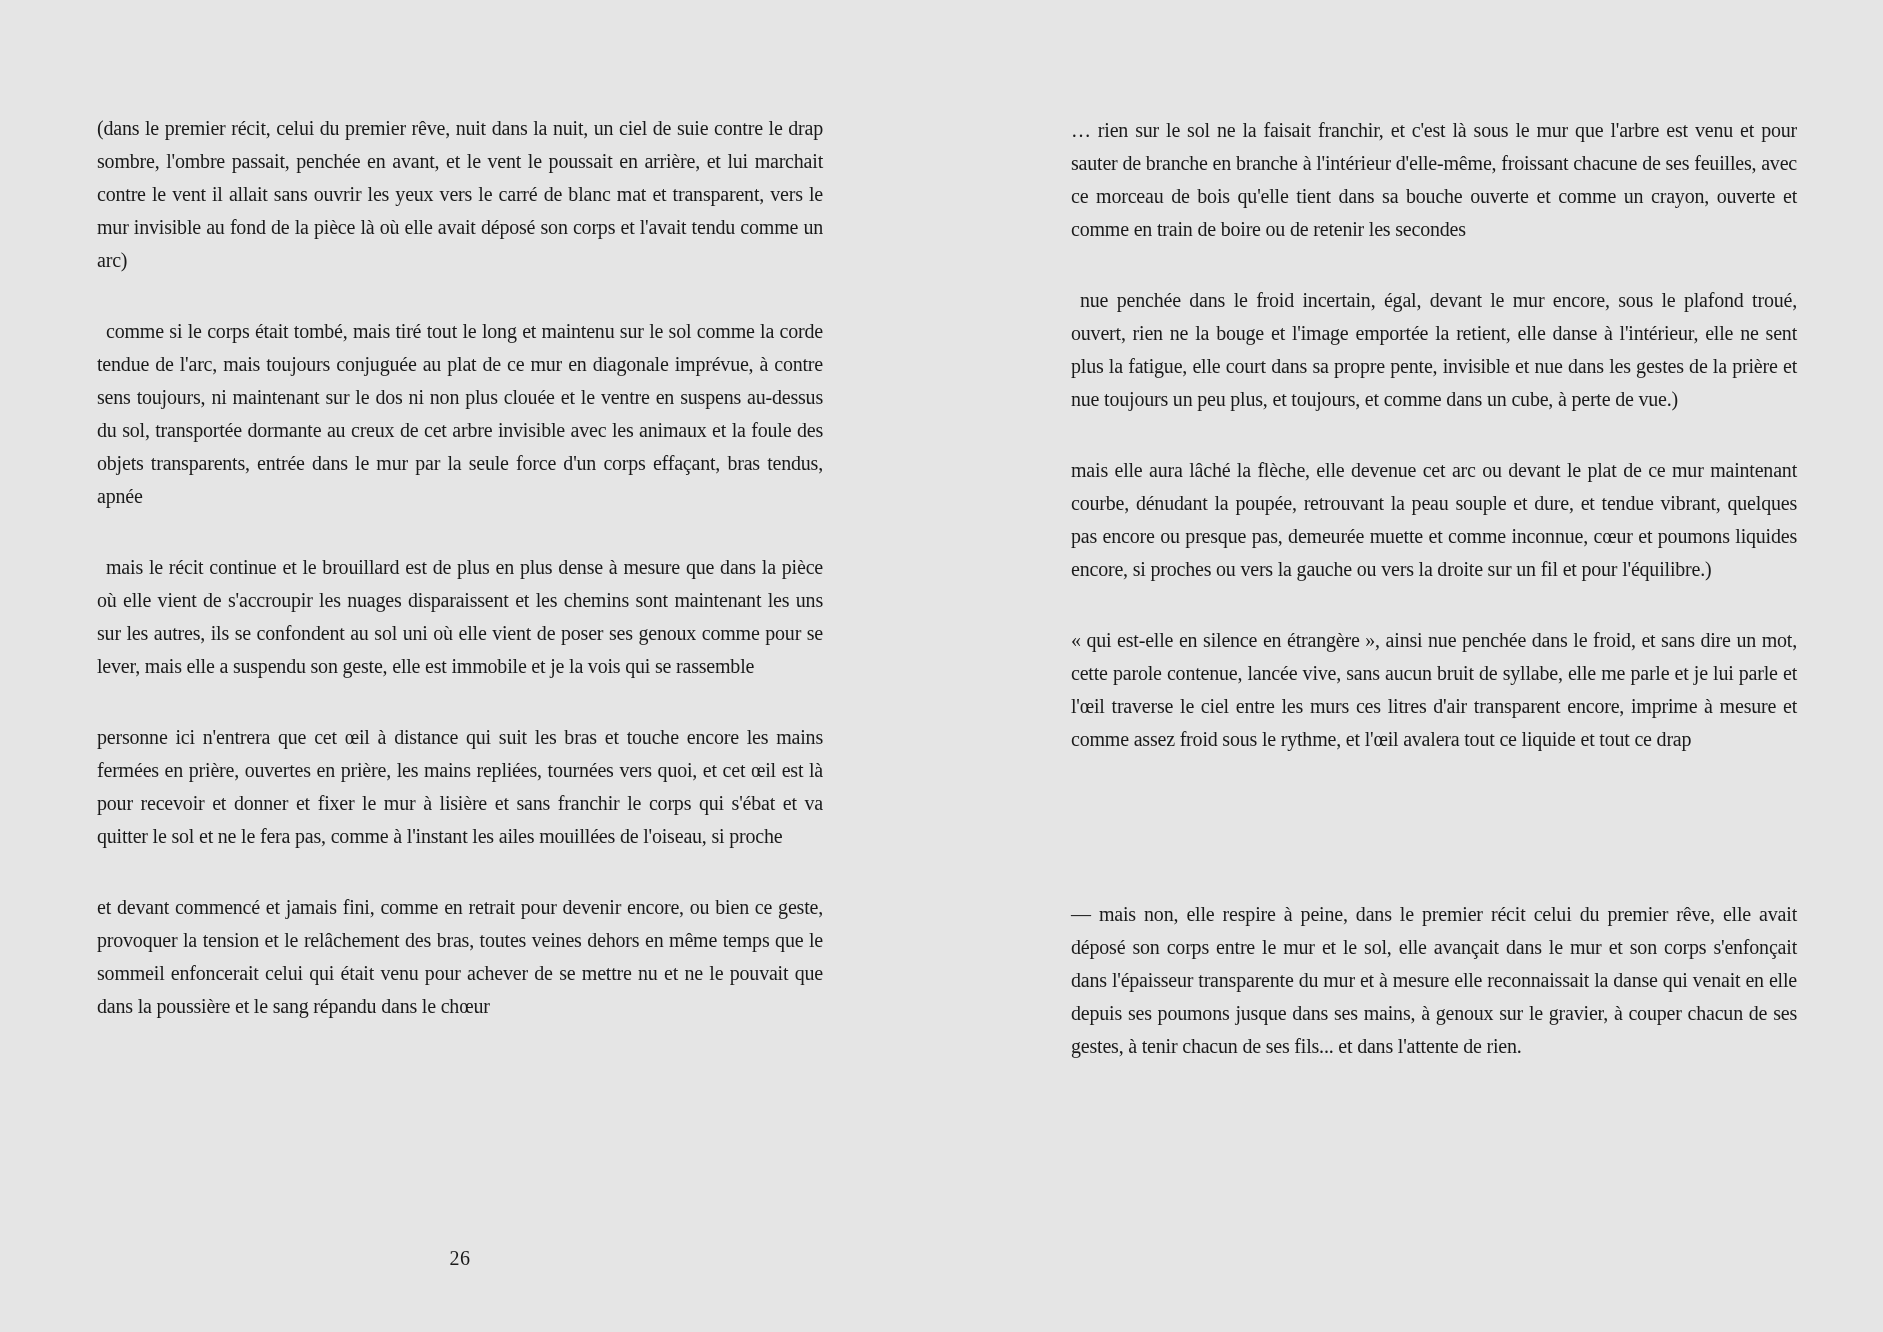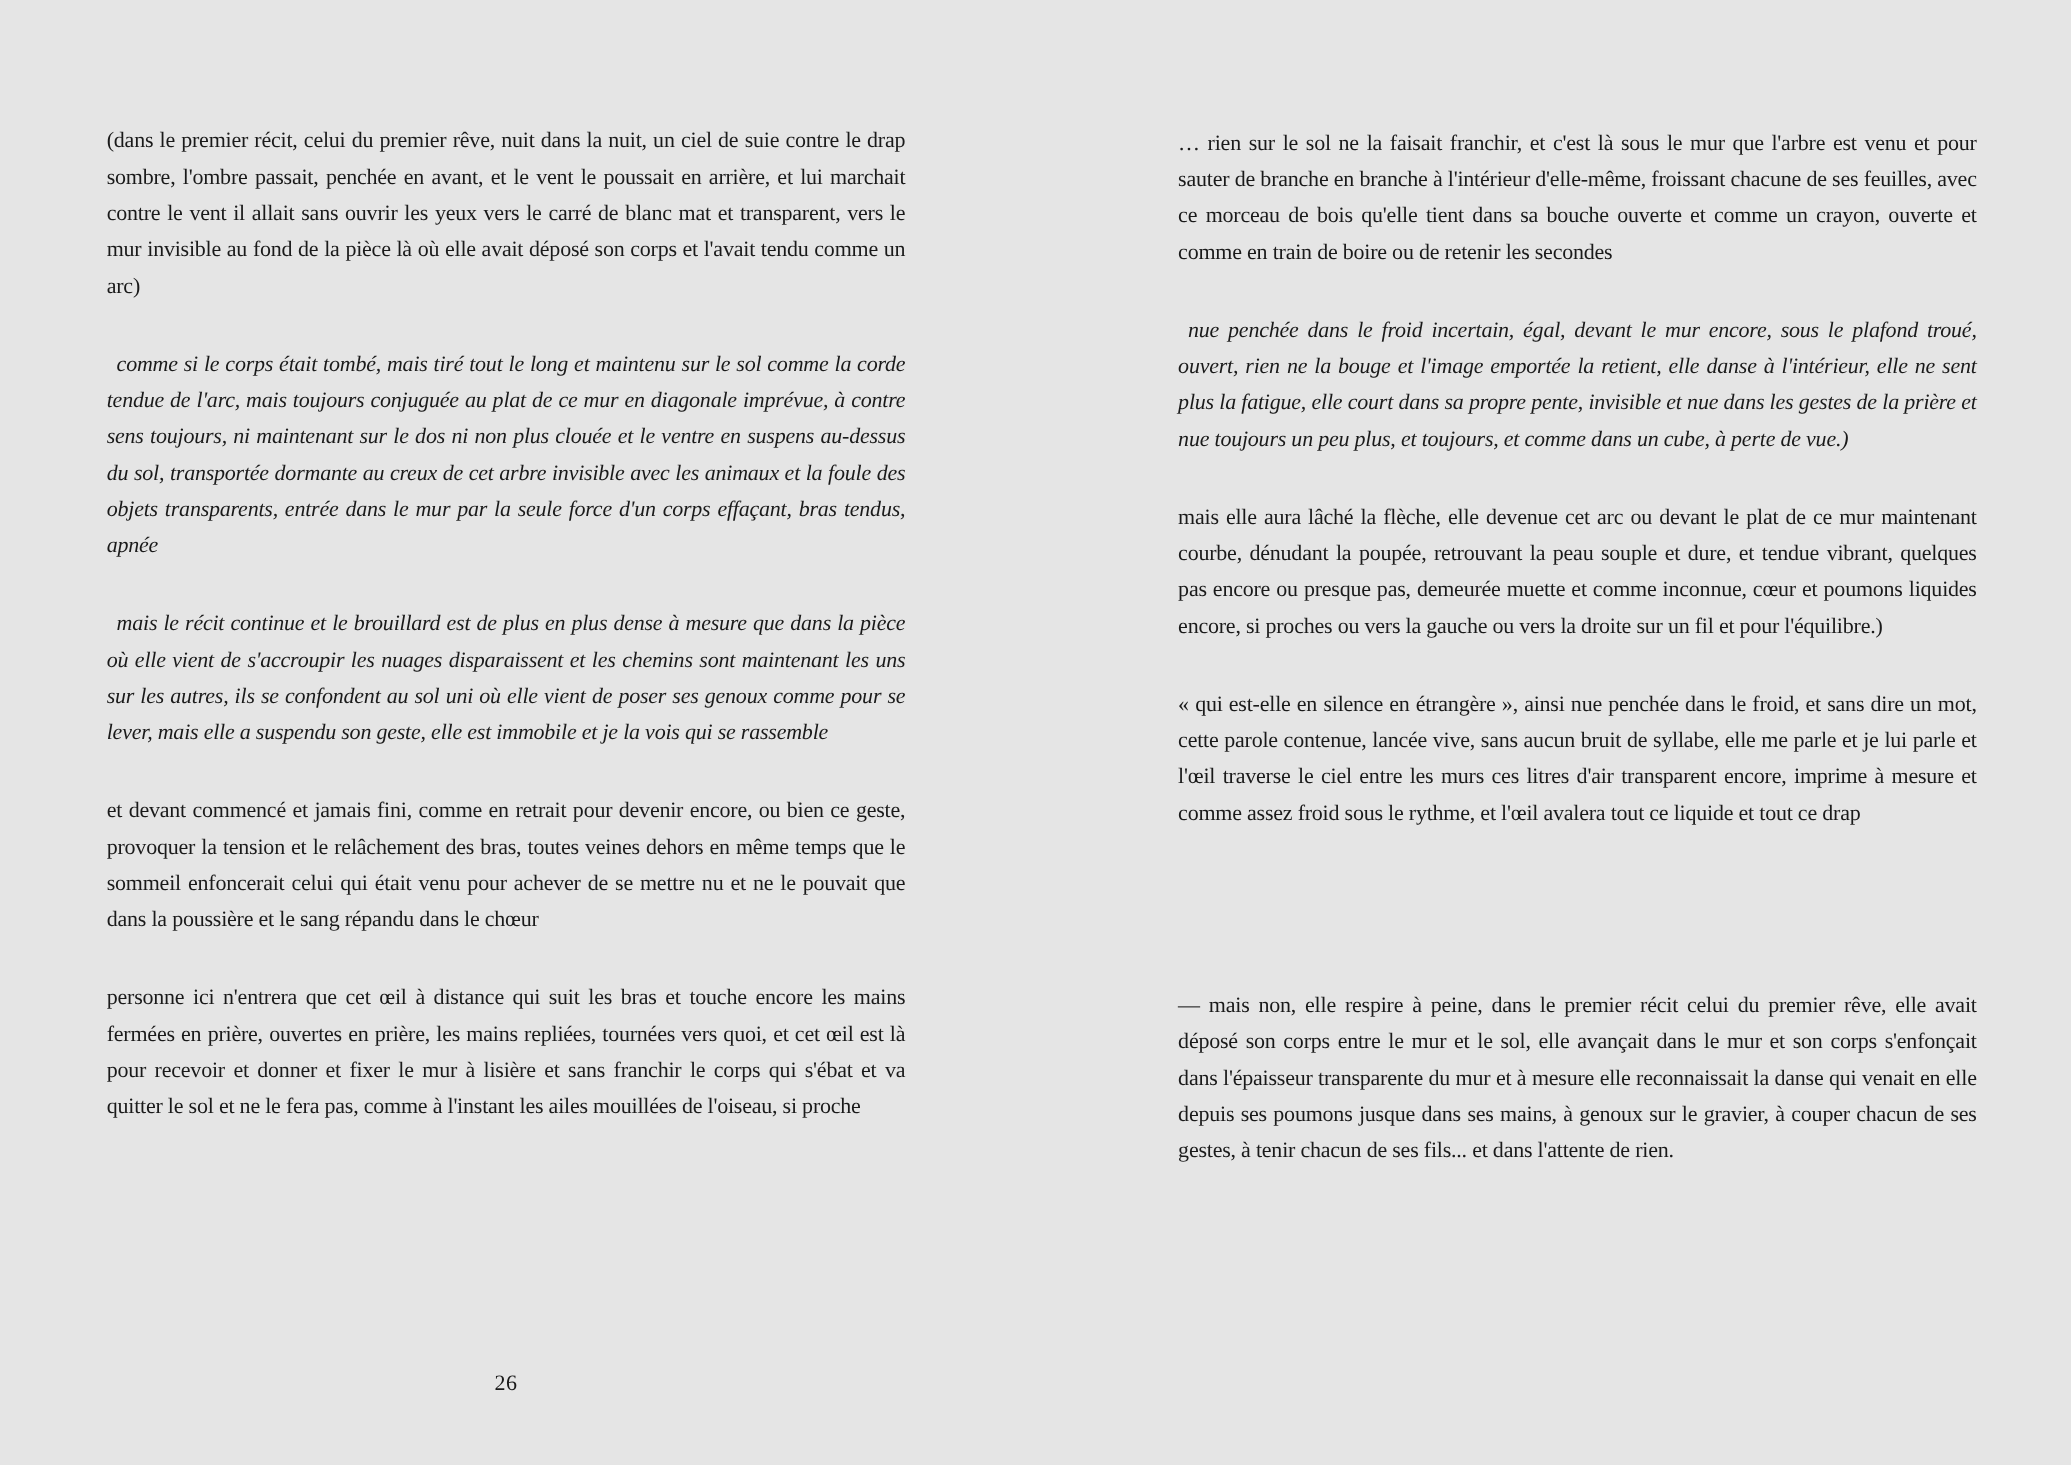--- a/index.html
+++ b/index.html
@@ -39,21 +39,21 @@
   .text-block p {
     margin: 0 0 38px 0;
     padding: 0;
     font-size: 20px;
     line-height: 33px;
     letter-spacing: -0.2px;
     text-align: justify;
     text-justify: inter-word;
     color: #1a1a1a;
   }
-  .text-block p.tiny-indent { text-indent: 9px; font-style: italic; }
+  .text-block p.tiny-indent { text-indent: 9px; }
   .text-block p.gap-large   { margin-top: 142px; }
   .text-block p:last-child  { margin-bottom: 0; }
 
   .folio {
     position: absolute;
     top: 1247px;
     width: 726px;
     text-align: center;
     font-size: 20px;
     letter-spacing: 0.5px;
@@ -65,22 +65,22 @@
 </head>
 <body>
 
 <div class="spread">
 
   <section class="page page-left">
     <div class="text-block">
       <p>(dans le premier récit, celui du premier rêve, nuit dans la nuit, un ciel de suie contre le drap sombre, l'ombre passait, penchée en avant, et le vent le poussait en arrière, et lui marchait contre le vent il allait sans ouvrir les yeux vers le carré de blanc mat et transparent, vers le mur invisible au fond de la pièce là où elle avait déposé son corps et l'avait tendu comme un arc)</p>
       <p class="tiny-indent">comme si le corps était tombé, mais tiré tout le long et maintenu sur le sol comme la corde tendue de l'arc, mais toujours conjuguée au plat de ce mur en diagonale imprévue, à contre sens toujours, ni maintenant sur le dos ni non plus clouée et le ventre en suspens au-dessus du sol, transportée dormante au creux de cet arbre invisible avec les animaux et la foule des objets transparents, entrée dans le mur par la seule force d'un corps effaçant, bras tendus, apnée</p>
       <p class="tiny-indent">mais le récit continue et le brouillard est de plus en plus dense à mesure que dans la pièce où elle vient de s'accroupir les nuages disparaissent et les chemins sont maintenant les uns sur les autres, ils se confondent au sol uni où elle vient de poser ses genoux comme pour se lever, mais elle a suspendu son geste, elle est immobile et je la vois qui se rassemble</p>
+      <p>personne ici n'entrera que cet œil à distance qui suit les bras et touche encore les mains fermées en prière, ouvertes en prière, les mains repliées, tournées vers quoi, et cet œil est là pour recevoir et donner et fixer le mur à lisière et sans franchir le corps qui s'ébat et va quitter le sol et ne le fera pas, comme à l'instant les ailes mouillées de l'oiseau, si proche</p>
       <p>et devant commencé et jamais fini, comme en retrait pour devenir encore, ou bien ce geste, provoquer la tension et le relâchement des bras, toutes veines dehors en même temps que le sommeil enfoncerait celui qui était venu pour achever de se mettre nu et ne le pouvait que dans la poussière et le sang répandu dans le chœur</p>
-      <p>personne ici n'entrera que cet œil à distance qui suit les bras et touche encore les mains fermées en prière, ouvertes en prière, les mains repliées, tournées vers quoi, et cet œil est là pour recevoir et donner et fixer le mur à lisière et sans franchir le corps qui s'ébat et va quitter le sol et ne le fera pas, comme à l'instant les ailes mouillées de l'oiseau, si proche</p>
     </div>
     <div class="folio">26</div>
   </section>
 
   <section class="page page-right">
     <div class="text-block">
       <p>… rien sur le sol ne la faisait franchir, et c'est là sous le mur que l'arbre est venu et pour sauter de branche en branche à l'intérieur d'elle-même, froissant chacune de ses feuilles, avec ce morceau de bois qu'elle tient dans sa bouche ouverte et comme un crayon, ouverte et comme en train de boire ou de retenir les secondes</p>
       <p class="tiny-indent">nue penchée dans le froid incertain, égal, devant le mur encore, sous le plafond troué, ouvert, rien ne la bouge et l'image emportée la retient, elle danse à l'intérieur, elle ne sent plus la fatigue, elle court dans sa propre pente, invisible et nue dans les gestes de la prière et nue toujours un peu plus, et toujours, et comme dans un cube, à perte de vue.)</p>
       <p>mais elle aura lâché la flèche, elle devenue cet arc ou devant le plat de ce mur maintenant courbe, dénudant la poupée, retrouvant la peau souple et dure, et tendue vibrant, quelques pas encore ou presque pas, demeurée muette et comme inconnue, cœur et poumons liquides encore, si proches ou vers la gauche ou vers la droite sur un fil et pour l'équilibre.)</p>
       <p>« qui est-elle en silence en étrangère », ainsi nue penchée dans le froid, et sans dire un mot, cette parole contenue, lancée vive, sans aucun bruit de syllabe, elle me parle et je lui parle et l'œil traverse le ciel entre les murs ces litres d'air transparent encore, imprime à mesure et comme assez froid sous le rythme, et l'œil avalera tout ce liquide et tout ce drap</p>

